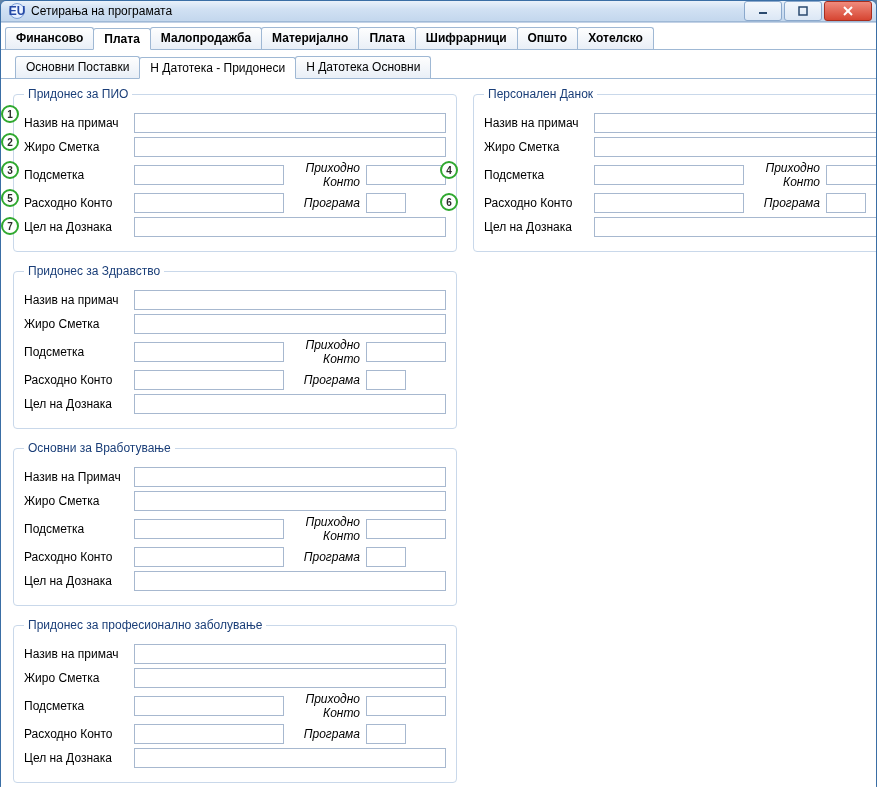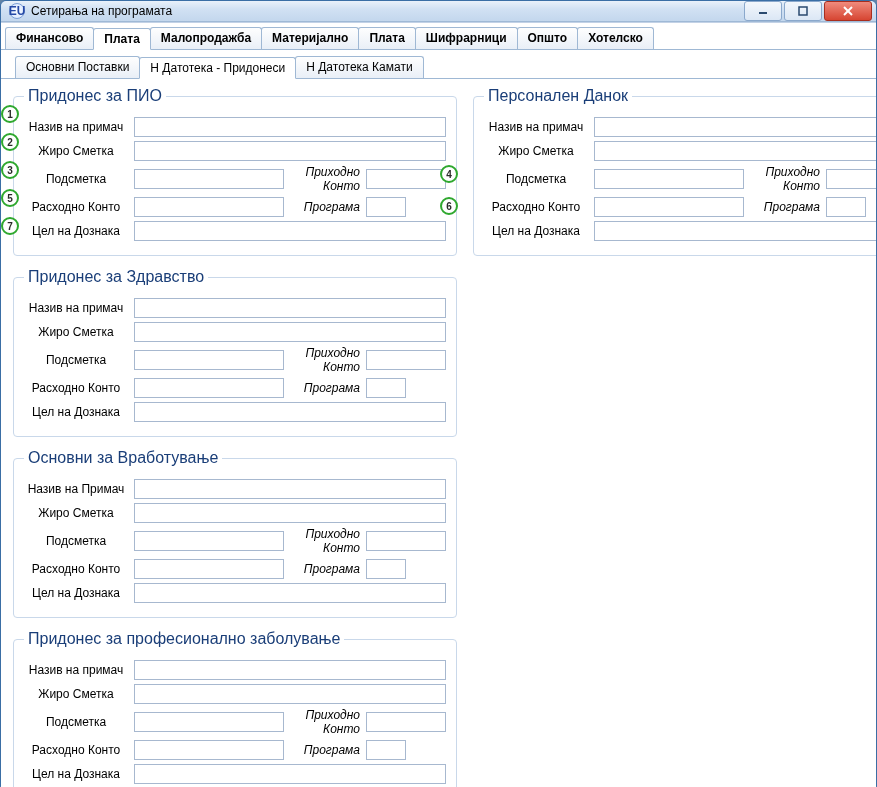--- a/index.html
+++ b/index.html
@@ -103,32 +103,32 @@
   .col { flex:1; position:relative; }
   fieldset.group {
     border:1px solid #c9d8ea;
     border-radius:4px;
     margin:0 0 12px 0;
     padding:8px 10px 10px 10px;
   }
   fieldset.group legend {
     padding:0 4px;
     color:#1a3e78;
-    font-size:16px;
+    font-size:12px;
   }
   .row {
     display:flex;
     align-items:center;
     margin:4px 0;
     gap:6px;
     position:relative;
   }
   .lbl {
     width:104px;
-    text-align:center;
+    text-align:left;
     color:#000;
     flex-shrink:0;
   }
   .lbl.sm { width:70px; text-align:right;font-style:italic; }
   input.fld {
     height:20px;
     border:1px solid #a7b8cf;
     background:#fff;
     padding:1px 4px;
     font-family:inherit;
@@ -188,21 +188,21 @@
       <div class="tab">Материјално</div>
       <div class="tab">Плата</div>
       <div class="tab">Шифрарници</div>
       <div class="tab">Општо</div>
       <div class="tab">Хотелско</div>
     </div>
 
     <div class="subtabbar">
       <div class="tab">Основни Поставки</div>
       <div class="tab active">Н Датотека - Придонеси</div>
-      <div class="tab">Н Датотека Камати</div>
+      <div class="tab">Н Датотека Основни</div>
     </div>
 
     <div class="body-area">
 
       <div class="two-col">
         <div class="col" style="position:relative;">
 
           <div class="marker" style="left:-12px; top:18px;">1</div>
           <div class="marker" style="left:-12px; top:46px;">2</div>
           <div class="marker" style="left:-12px; top:74px;">3</div>

